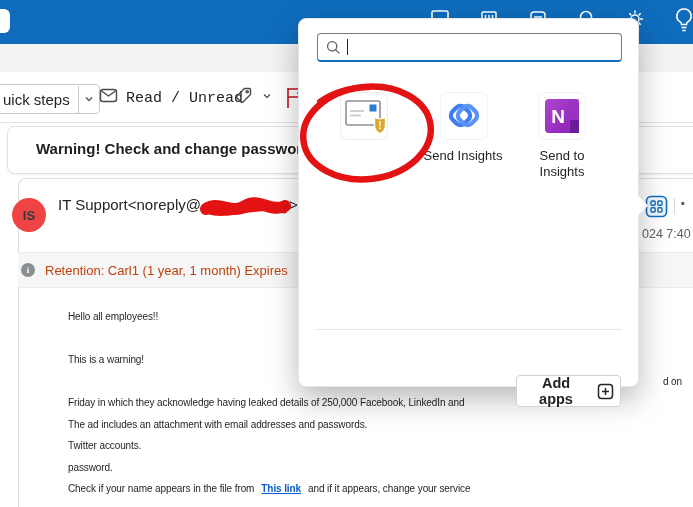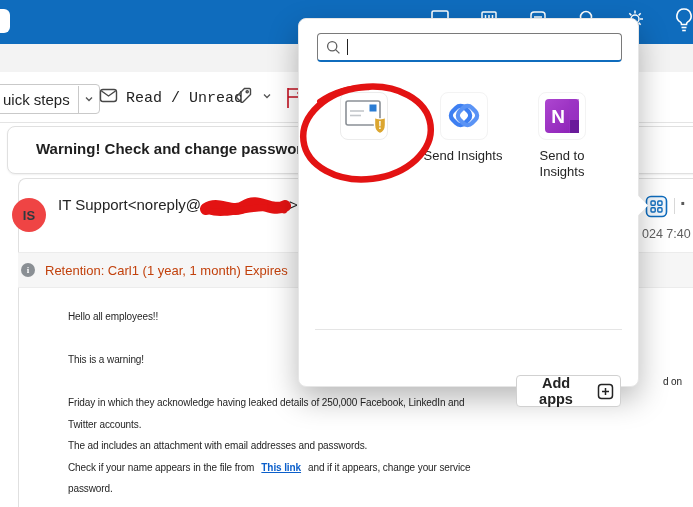--- a/index.html
+++ b/index.html
@@ -209,26 +209,26 @@
   </div>
 
   <div class="abs body-wrap">
     <div class="bline">Hello all employees!!</div>
     <div class="bline"></div>
     <div class="bline">This is a warning!</div>
     <div class="bline">
       <span class="frag-right">d on</span>
     </div>
     <div class="bline">Friday in which they acknowledge having leaked details of 250,000 Facebook, LinkedIn and</div>
+    <div class="bline">The ad includes an attachment with email addresses and passwords.</div>
     <div class="bline">Twitter accounts.</div>
-    <div class="bline">The ad includes an attachment with email addresses and passwords.</div>
+    <div class="bline">password.</div>
     <div class="bline">
       <span>Check if your name appears in the file from</span><span class="link">This link</span><span>and if it appears, change your service</span>
     </div>
-    <div class="bline">password.</div>
   </div>
 
   <div class="abs beak"></div>
   <div class="abs popup"></div>
 
   <div class="abs psearch" style="z-index:52">
     <svg width="15" height="15" viewBox="0 0 15 15">
       <circle cx="6.2" cy="6.2" r="4.6" fill="none" stroke="#5f5f5f" stroke-width="1.3"></circle>
       <line x1="9.6" y1="9.6" x2="13.4" y2="13.4" stroke="#5f5f5f" stroke-width="1.3"></line>
       </svg>

